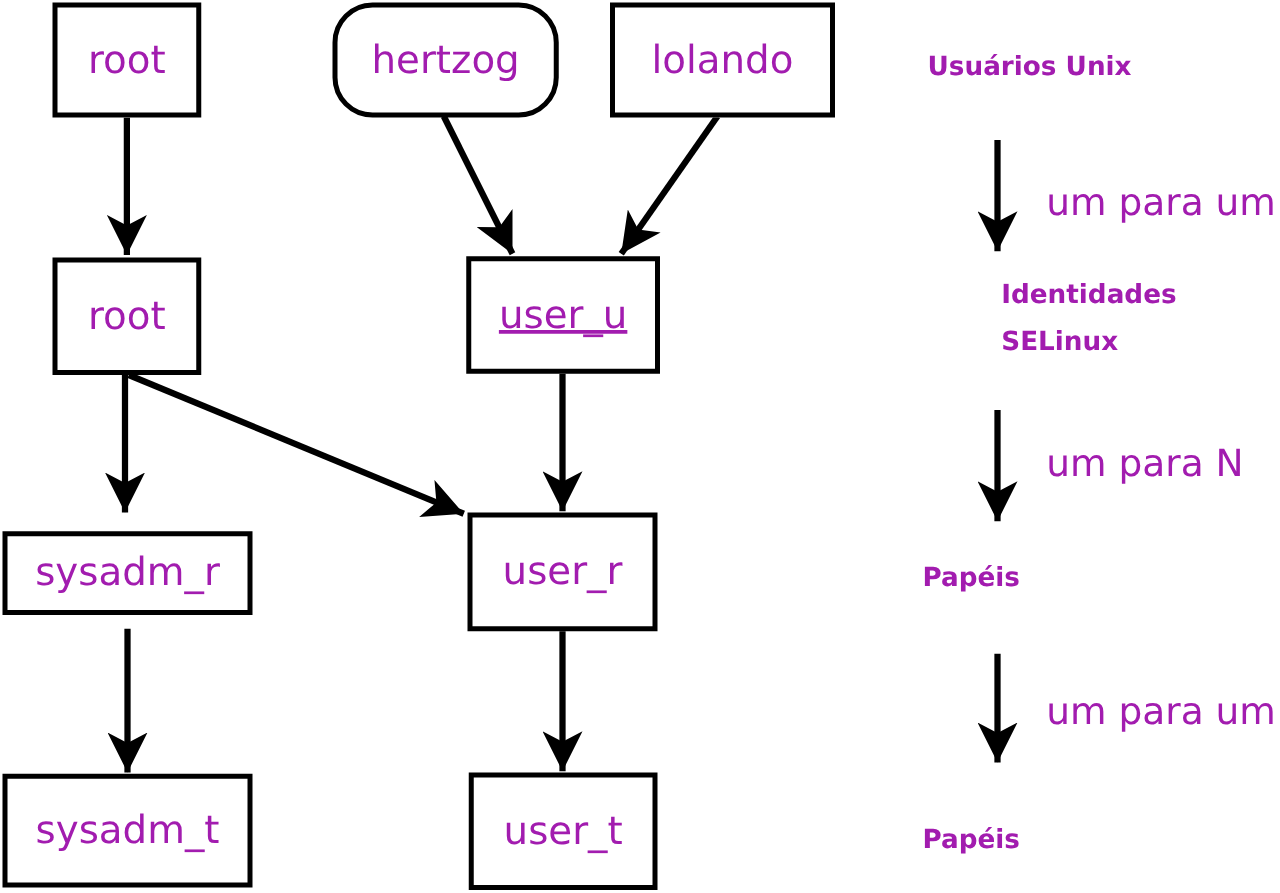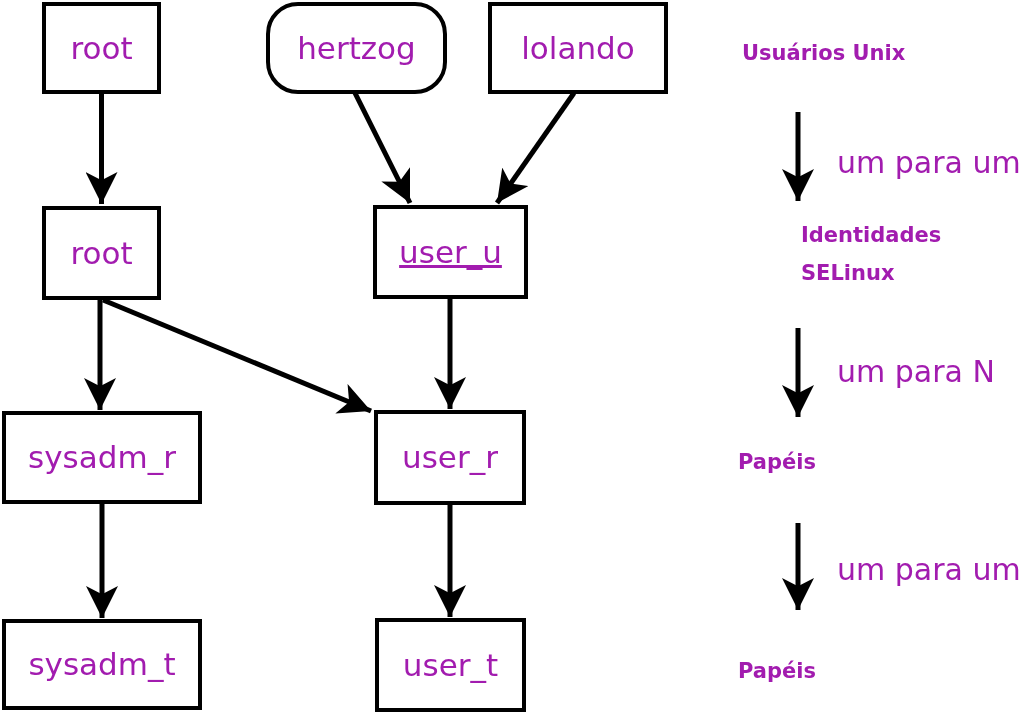--- a/index.html
+++ b/index.html
@@ -48,21 +48,21 @@
     font-weight: normal;
     line-height: 30px;
     white-space: nowrap;
   }
   
   #n-root-top  { left: 42px;  top: 2px;   width: 119px; height: 92px; }
   #n-hertzog   { left: 266px; top: 2px;   width: 181px; height: 92px; border-radius: 32px; }
   #n-lolando   { left: 488px; top: 2px;   width: 180px; height: 92px; text-align: center; }
   #n-root-mid  { left: 42px;  top: 206px; width: 119px; height: 94px; }
   #n-user-u    { left: 373px; top: 205px; width: 155px; height: 94px; text-decoration: underline; }
-  #n-sysadm-r  { left: 2px;   top: 411px; width: 200px; height: 93px; text-align: center; }
+  #n-sysadm-r  { left: 2px;   top: 425px; width: 200px; height: 67px; text-align: center; }
   #n-user-r    { left: 374px; top: 410px; width: 152px; height: 95px; }
   #n-sysadm-t  { left: 2px;   top: 619px; width: 200px; height: 91px; }
   #n-user-t    { left: 375px; top: 618px; width: 151px; height: 94px; }
   
   #lg-level1 { left: 742px; top: 34px;  }
   #lg-rel1   { left: 837px; top: 148px; }
   #lg-level2 { left: 753px; top: 216px; margin-left: 48px; }
   #lg-rel2   { left: 837px; top: 357px; }
   #lg-level3 { left: 738px; top: 443px; }
   #lg-rel3   { left: 837px; top: 555px; }

